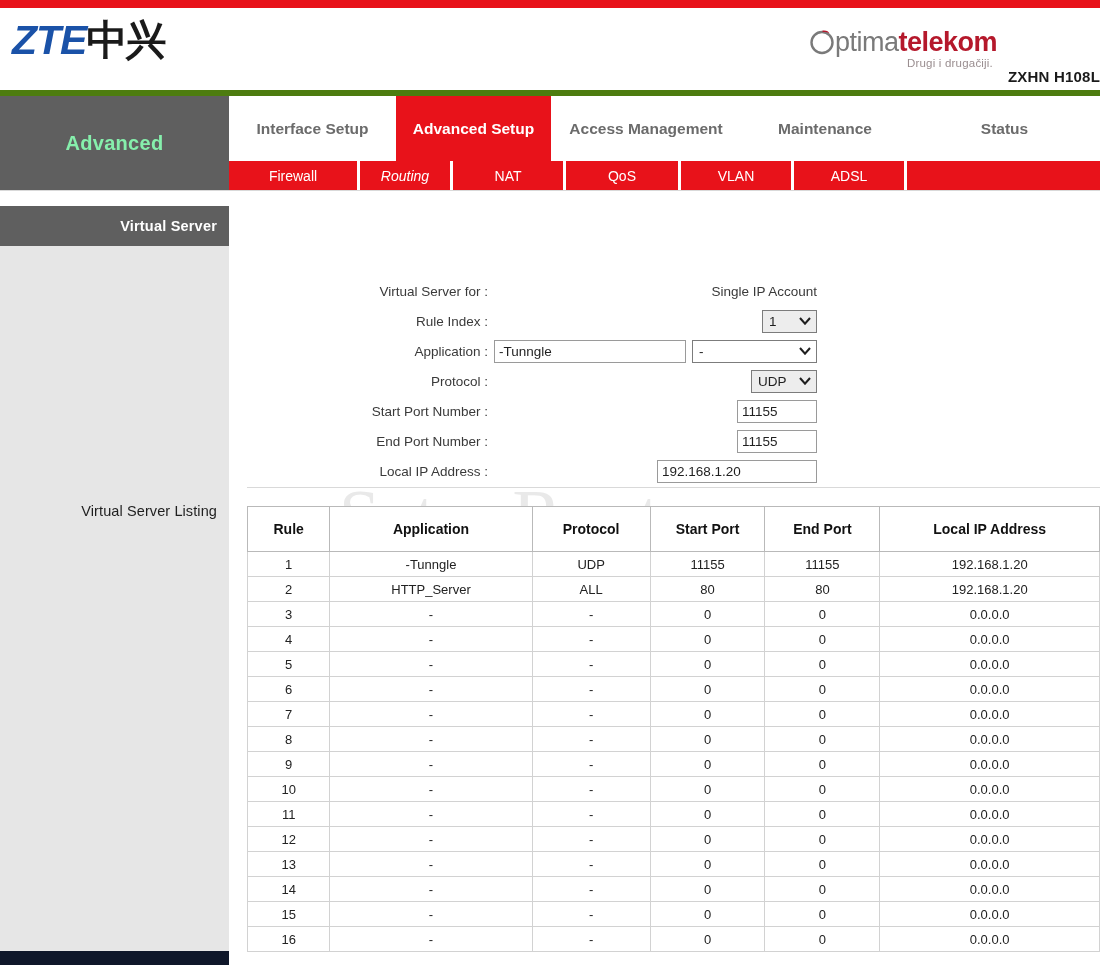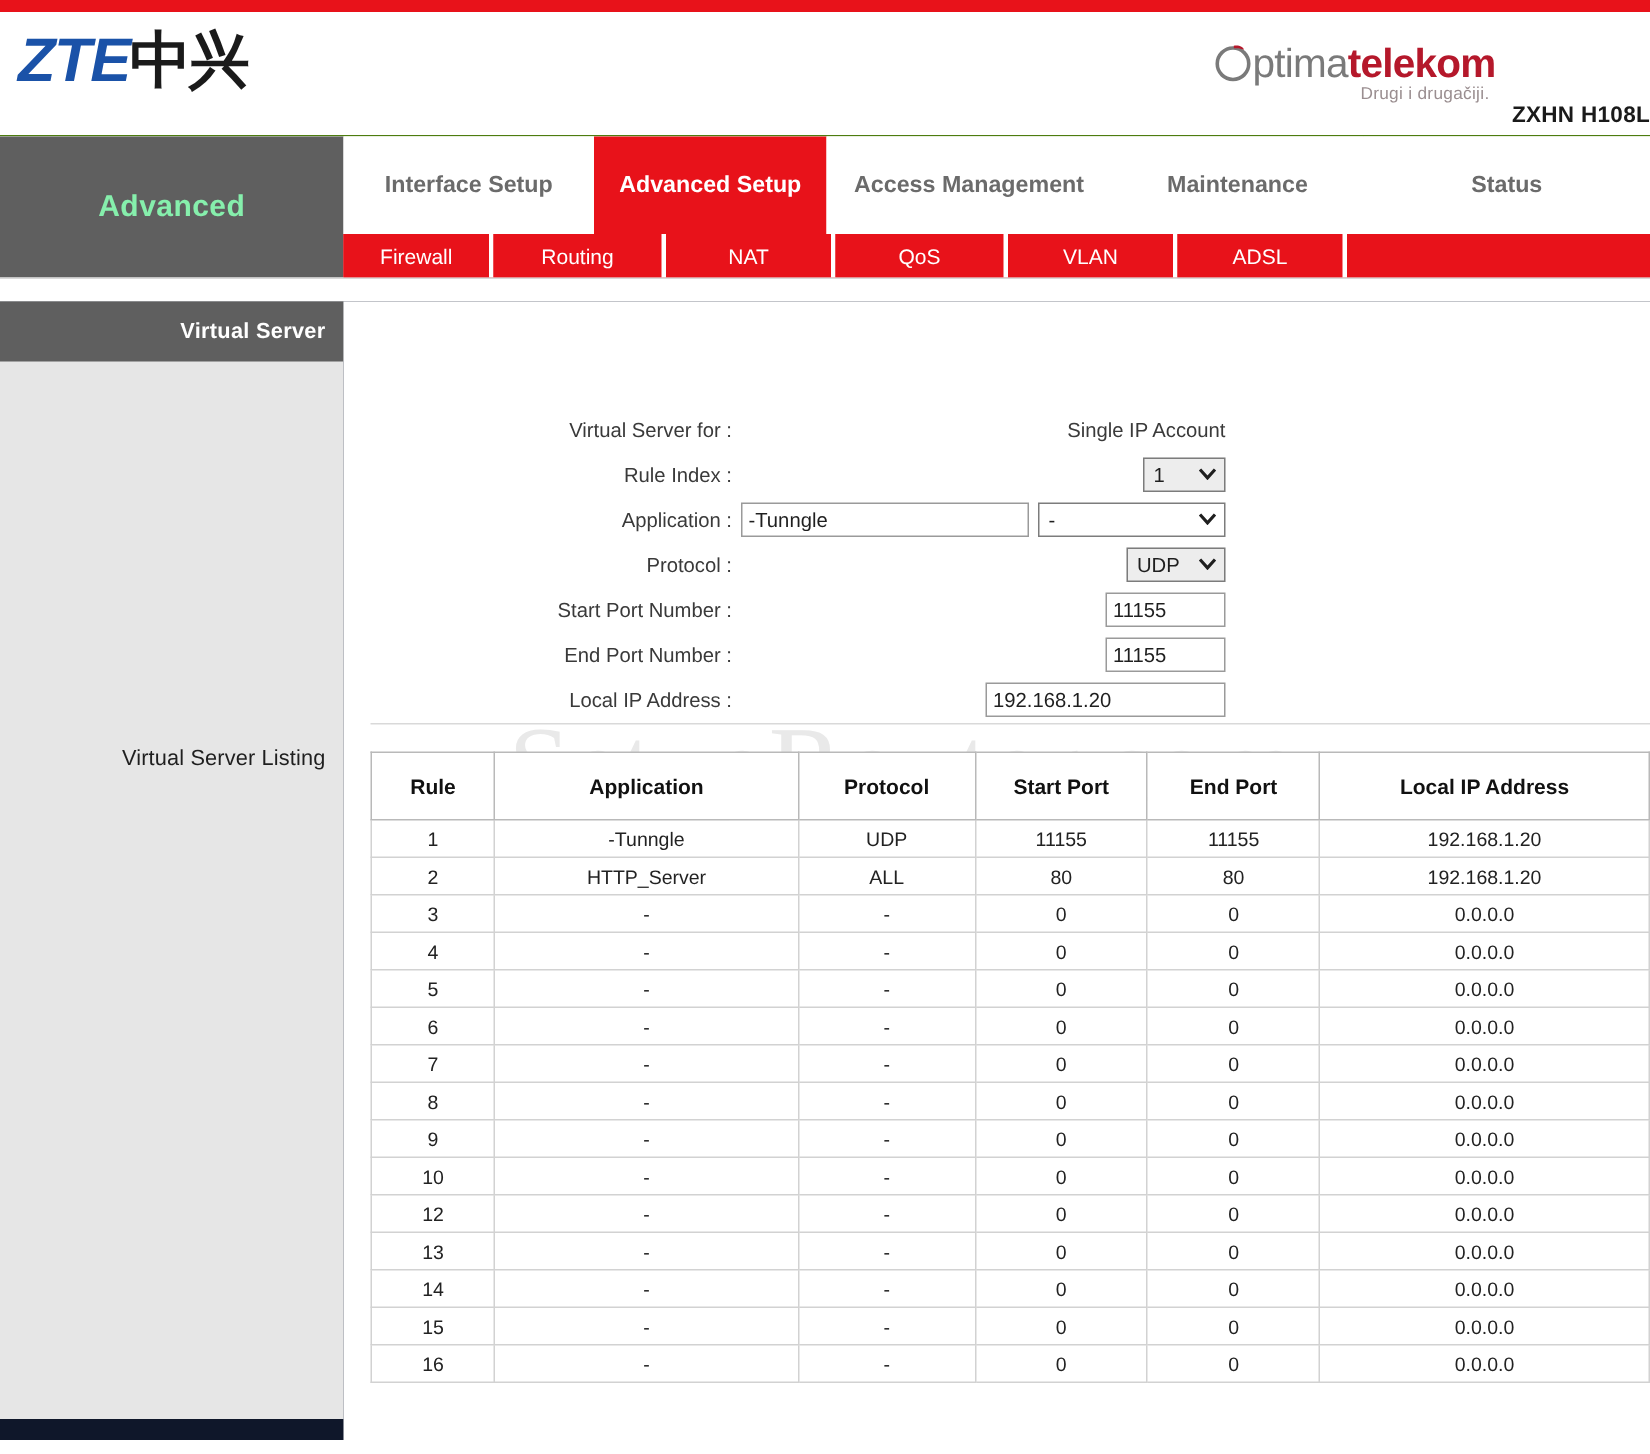--- a/index.html
+++ b/index.html
@@ -21,21 +21,21 @@
     height: 8px;
     background: #e8121a;
     width: 100%;
   }
 
   
   .header {
     height: 82px;
     position: relative;
     background: #ffffff;
-    border-bottom: 1px solid #4d7c0f;
+    border-bottom: 6px solid #4d7c0f;
   }
   .zte-logo {
     position: absolute;
     left: 12px;
     top: 12px;
     font-size: 41px;
     font-weight: bold;
     letter-spacing: -1px;
     line-height: 1;
     white-space: nowrap;
@@ -145,22 +145,22 @@
     display: flex;
     align-items: center;
     justify-content: center;
     font-size: 14px;
     color: #ffffff;
     background: #e8121a;
     box-sizing: border-box;
     border-right: 3px solid #ffffff;
   }
   .nav-sub-item.last { border-right: none; flex: 1; }
-  .ns-w1 { width: 100px; }
-  .ns-w2 { width: 115px; }
+  .ns-w1 { width: 131px; }
+  .ns-w2 { width: 93px; font-style: italic; }
   .ns-w3 { width: 113px; }
   .ns-w4 { width: 115px; }
   .ns-w5 { width: 113px; }
   .ns-w6 { width: 113px; }
 
   .nav-rule {
     position: absolute;
     left: 0;
     top: 94px;
     width: 100%;
@@ -566,20 +566,28 @@
             </tr>
             <tr>
               <td class="c-rule">10</td>
               <td class="c-app">-</td>
               <td class="c-proto">-</td>
               <td class="c-sport">0</td>
               <td class="c-eport">0</td>
               <td class="c-ip">0.0.0.0</td>
             </tr>
             <tr>
+              <td class="c-rule">11</td>
+              <td class="c-app">-</td>
+              <td class="c-proto">-</td>
+              <td class="c-sport">0</td>
+              <td class="c-eport">0</td>
+              <td class="c-ip">0.0.0.0</td>
+            </tr>
+            <tr>
               <td class="c-rule">12</td>
               <td class="c-app">-</td>
               <td class="c-proto">-</td>
               <td class="c-sport">0</td>
               <td class="c-eport">0</td>
               <td class="c-ip">0.0.0.0</td>
             </tr>
             <tr>
               <td class="c-rule">13</td>
               <td class="c-app">-</td>

